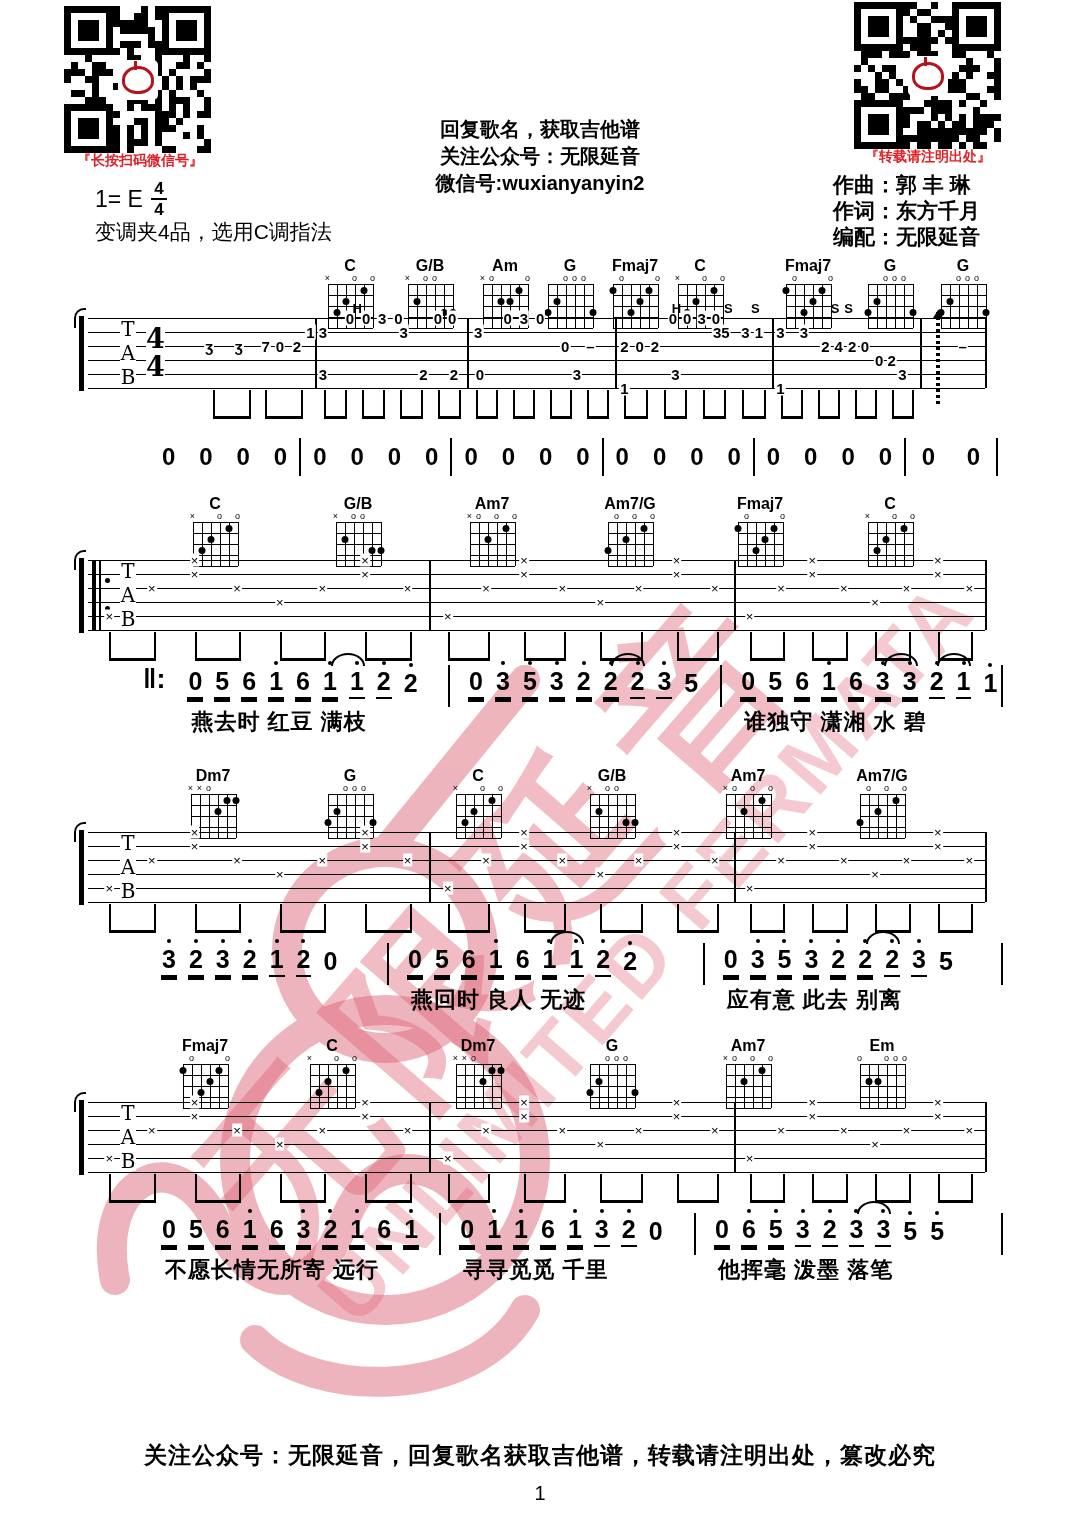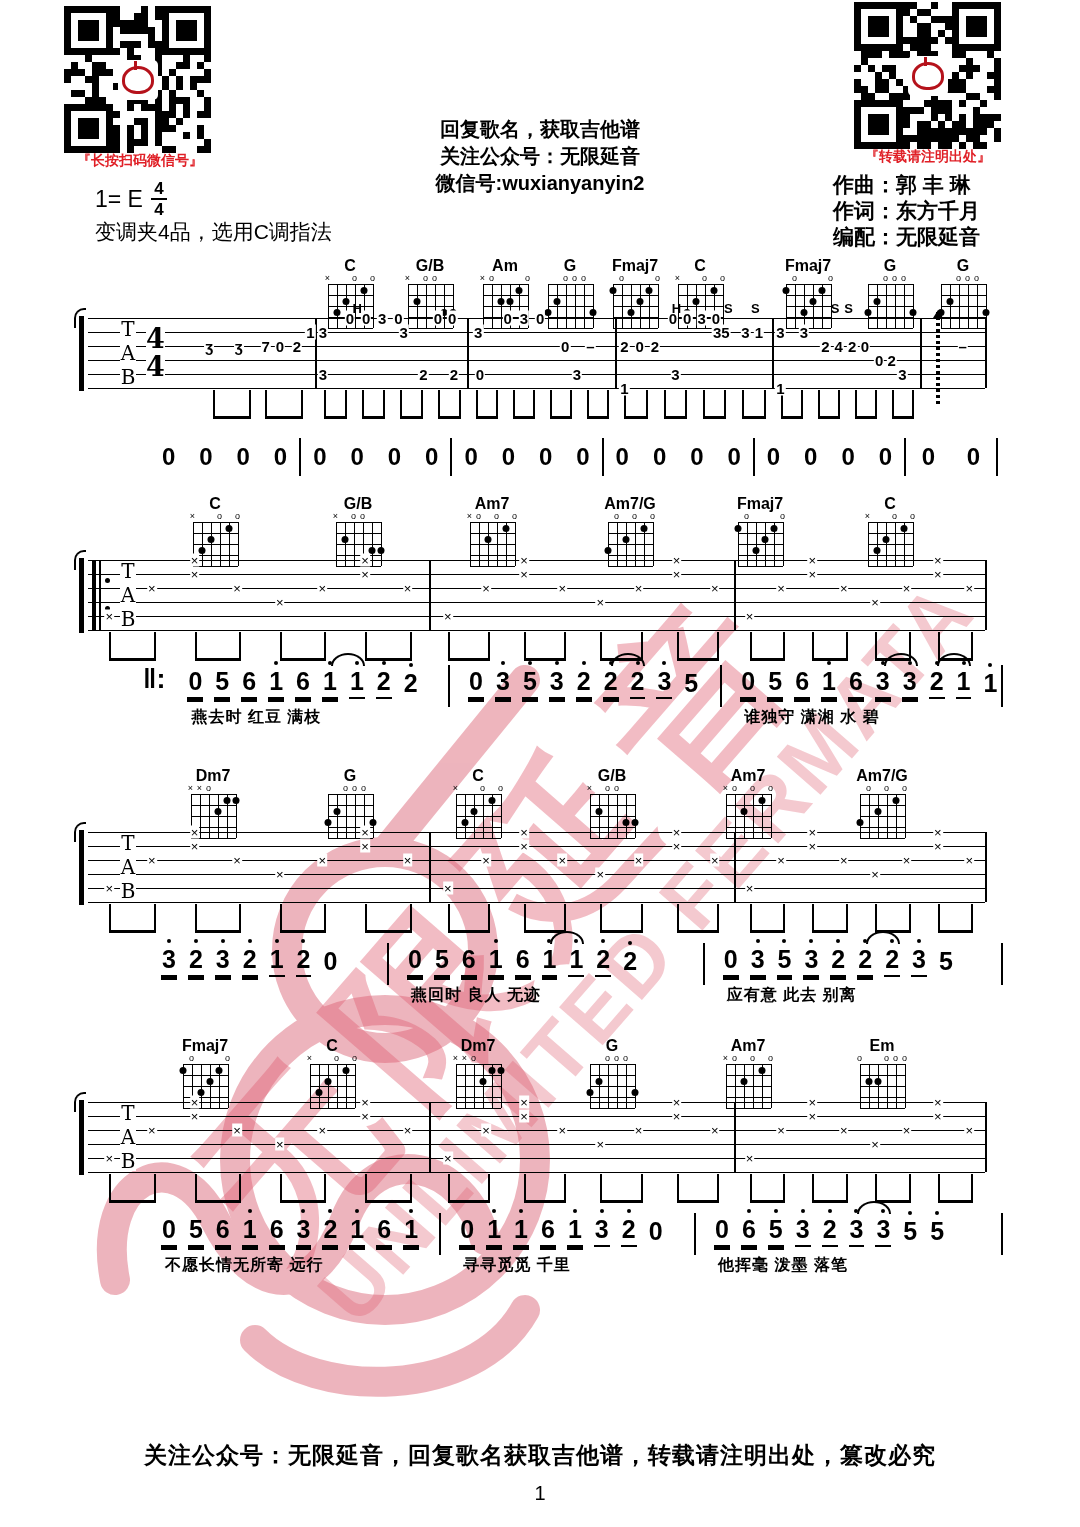--- a/index.html
+++ b/index.html
@@ -60,21 +60,21 @@
   .zsep{width:2px;height:38px;background:#000;}
   .mline{position:absolute;left:143px;width:860px;display:flex;z-index:6;}
   .mlead{font-size:27px;font-weight:bold;margin-right:4px;line-height:1.2;}
   .meas{display:flex;flex-direction:column;}
   .mnotes{display:flex;gap:11px;margin-left:18px;align-items:flex-end;height:36px;}
   .nt{position:relative;font-size:25px;font-weight:bold;line-height:1;padding:0 1px 3px;}
   .nt.u1{border-bottom:2px solid #000;}
   .nt.u2{border-bottom:2px solid #000;box-shadow:0 3px 0 #000;}
   .nt.d:before{content:"";position:absolute;top:-8px;left:50%;transform:translateX(-50%);width:4px;height:4px;border-radius:50%;background:#000;}
   .nt.a .arcline{position:absolute;top:-16px;left:55%;width:30px;height:11px;border:2px solid #000;border-bottom:none;border-radius:100% 100% 0 0/200% 200% 0 0;}
-  .mlyr{margin:8px 0 0 22px;font-size:16px;font-weight:bold;letter-spacing:1px;white-space:nowrap;}
+  .mlyr{margin:8px 0 0 22px;font-size:22px;font-weight:bold;letter-spacing:1px;white-space:nowrap;}
   .msep{width:2px;height:42px;background:#000;margin-top:2px;}
   
   .footer{position:absolute;left:0;right:0;top:1440px;text-align:center;font-size:23px;font-weight:bold;letter-spacing:1px;}
   .pagenum{position:absolute;left:0;right:0;top:1482px;text-align:center;font-size:20px;}
 </style>
 </head>
 <body>
 
 <div class="page">
 

